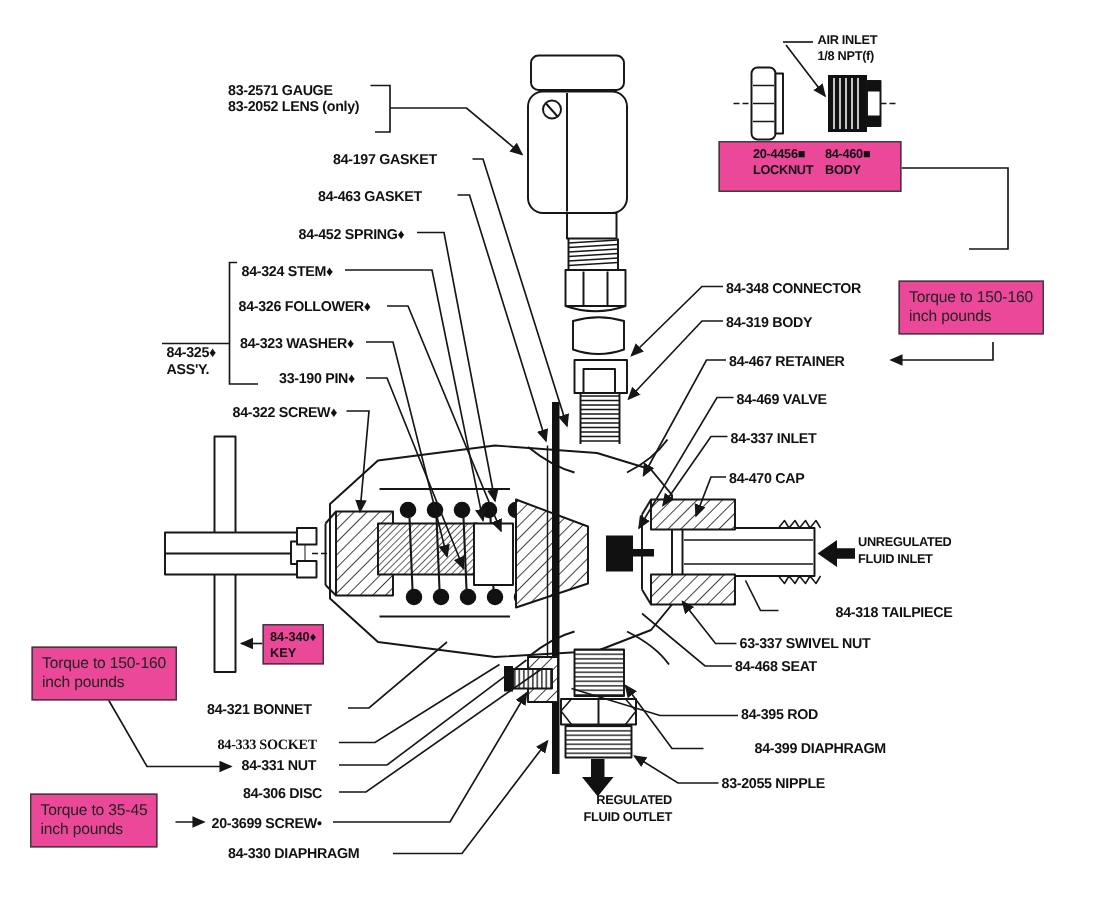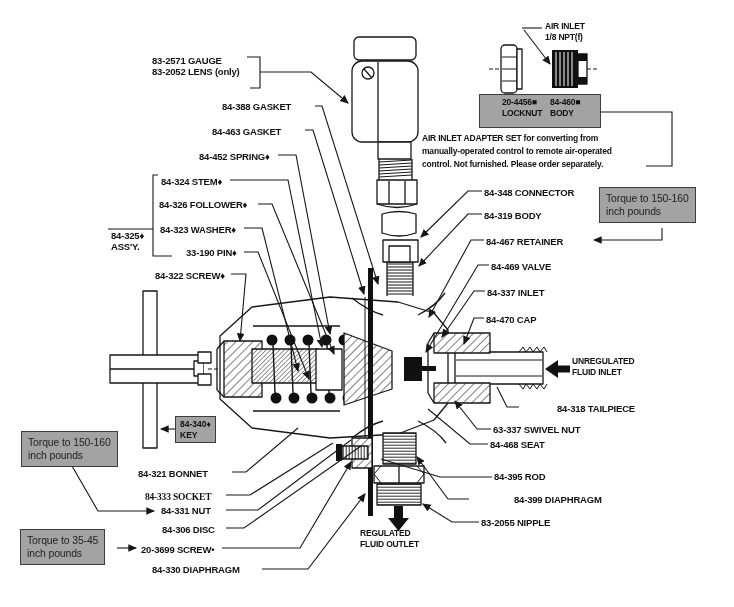--- a/index.html
+++ b/index.html
@@ -3,22 +3,22 @@
 <meta charset="utf-8">
 <style>
   html,body{margin:0;padding:0;background:#fff;}
   #stage{position:relative;width:734px;height:607px;background:#fff;overflow:hidden;
          font-family:"Liberation Sans",sans-serif;color:#111;}
   #art{position:absolute;left:0;top:0;}
   .lbl{position:absolute;font:bold 9.5px/12px "Liberation Sans",sans-serif;
        letter-spacing:-0.2px;white-space:nowrap;color:#111;}
   .lbl2{line-height:11px;}
   .sm{font-size:8.5px;line-height:11px;}
-  .ctr{text-align:left;}
-  .box{position:absolute;border:1.4px solid #3d3d3d;background:#a3a3a3;box-sizing:border-box;}
+  .ctr{text-align:right;}
+  .box{position:absolute;border:1.4px solid #3d3d3d;background:#ec4899;box-sizing:border-box;}
   .torquetext{font:10.4px/13px "Liberation Sans",sans-serif;letter-spacing:-0.1px;
               color:#222;padding:4px 6px;white-space:nowrap;}
   .keytext{font:bold 8.5px/10.5px "Liberation Sans",sans-serif;padding:2px 4px;white-space:nowrap;}
   .note div{white-space:nowrap;}
 </style>
 </head>
 <body>
 
 <div id="stage">
 
@@ -241,21 +241,21 @@
   <g fill="#111" stroke="none">
     <polygon points="545,369 558,360 558,365.5 570,365.5 570,372.5 558,372.5 558,378"></polygon>
     <polygon points="394,506 403,506 403,518 409,518 398.5,531 388,518 394,518"></polygon>
   </g>
 </svg>
 
 <div class="lbl lbl2" style="left:152px;top:55px;">
   <div>83-2571 GAUGE</div>
   <div>83-2052 LENS (only)</div>
 </div>
-<div class="lbl" style="left:222px;top:101px;">84-388 GASKET</div>
+<div class="lbl" style="left:222px;top:101px;">84-197 GASKET</div>
 <div class="lbl" style="left:212px;top:126px;">84-463 GASKET</div>
 <div class="lbl" style="left:199px;top:151px;">84-452 SPRING♦</div>
 <div class="lbl" style="left:161px;top:176px;">84-324 STEM♦</div>
 <div class="lbl" style="left:159px;top:199px;">84-326 FOLLOWER♦</div>
 <div class="lbl" style="left:160px;top:224px;">84-323 WASHER♦</div>
 <div class="lbl" style="left:186px;top:247px;">33-190 PIN♦</div>
 <div class="lbl" style="left:155px;top:270px;">84-322 SCREW♦</div>
 <div class="lbl lbl2" style="left:111px;top:230px;">
   <div>84-325♦</div>
   <div>ASS'Y.</div>
@@ -304,43 +304,38 @@
 
 <div class="lbl sm" style="left:572px;top:356px;">
   <div>UNREGULATED</div>
   <div>FLUID INLET</div>
 </div>
 
 <div class="lbl" style="left:521px;top:403px;padding-left:36px;">84-318 TAILPIECE</div>
 <div class="lbl" style="left:493px;top:424px;">63-337 SWIVEL NUT</div>
 <div class="lbl" style="left:490px;top:439px;">84-468 SEAT</div>
 <div class="lbl" style="left:494px;top:471px;">84-395 ROD</div>
-<div class="lbl" style="left:482px;top:494px;padding-left:32px;">84-399 DIAPHRAGM</div>
+<div class="lbl" style="left:471px;top:494px;padding-left:32px;">84-399 DIAPHRAGM</div>
 <div class="lbl" style="left:481px;top:517px;">83-2055 NIPPLE</div>
 
 <div class="lbl sm" style="left:545px;top:21px;">
   <div>AIR INLET</div>
   <div>1/8 NPT(f)</div>
 </div>
 
 <div class="box" style="left:479px;top:94px;width:122px;height:34px;"></div>
 <div class="lbl sm" style="left:486px;top:97px;margin-left:16px;">
   <div>20-4456■</div>
   <div>LOCKNUT</div>
 </div>
 <div class="lbl sm" style="left:550px;top:97px;">
   <div>84-460■</div>
   <div>BODY</div>
 </div>
 
-<div class="lbl sm note" style="left:422px;top:132px;line-height:13px;">
-  <div>AIR INLET ADAPTER SET for converting from</div>
-  <div>manually-operated control to remote air-operated</div>
-  <div>control. Not furnished. Please order separately.</div>
-</div>
 
 <div class="box" style="left:599px;top:187px;">
   <div class="torquetext">
     <div>Torque to 150-160</div>
     <div>inch pounds</div>
   </div>
 </div>
 
 </div>
 

